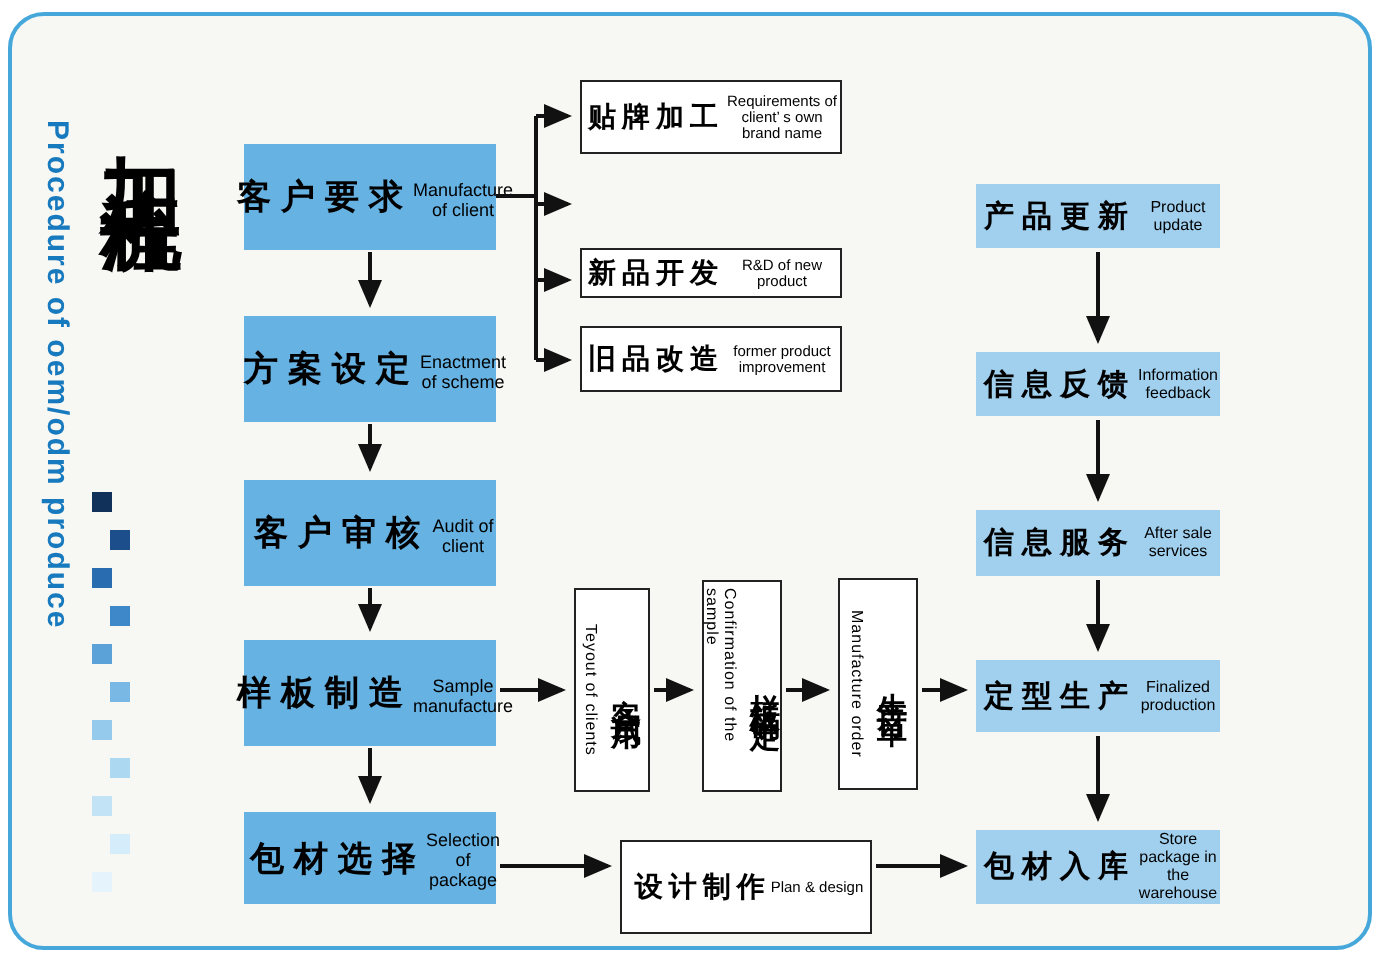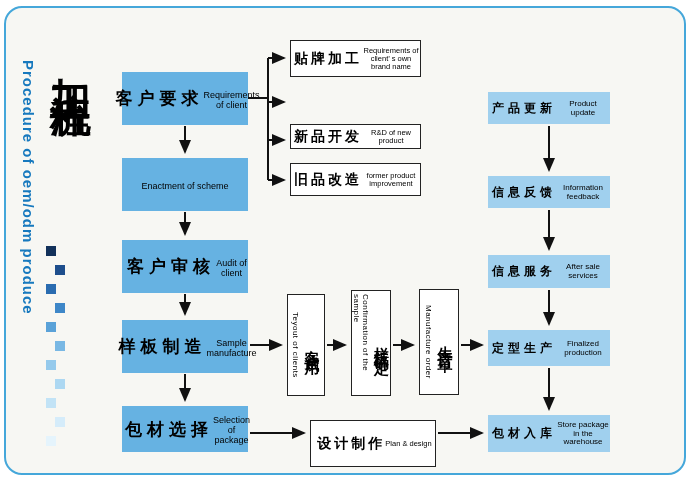--- a/index.html
+++ b/index.html
@@ -24,21 +24,21 @@
   .sq:nth-child(9){background:#c2e3f6;} .sq:nth-child(10){background:#d5ecfa;}
   .sq:nth-child(11){background:#e5f4fc;}
 
   .box{position:absolute;box-sizing:border-box;display:flex;flex-direction:row;
        align-items:center;justify-content:center;text-align:center;}
   .blue{background:#66b2e2;}
   .blue-light{background:#a0d0ee;}
   .white{background:#ffffff;border:1px solid #222;}
 
   .cn-lg{font-size:17px;font-weight:bold;color:#000;letter-spacing:5px;text-indent:5px;white-space:nowrap;}
-  .cn-md{font-size:12px;font-weight:bold;color:#000;letter-spacing:4px;text-indent:4px;white-space:nowrap;}
+  .cn-md{font-size:15px;font-weight:bold;color:#000;letter-spacing:4px;text-indent:4px;white-space:nowrap;}
   .cn-sm{font-size:14px;font-weight:bold;color:#000;letter-spacing:3px;text-indent:3px;white-space:nowrap;}
   .en-md{font-size:9px;color:#000;margin-top:2px;}
   .en-sm{font-size:8px;color:#000;margin-top:1px;line-height:1.1;}
   .en-xs{font-size:7.5px;color:#000;margin-top:1px;line-height:1.1;}
 
   
   .vbox{position:absolute;box-sizing:border-box;background:#fff;border:1px solid #222;
         display:flex;flex-direction:row;align-items:center;justify-content:center;gap:2px;padding:3px 1px;}
   .v-en{writing-mode:vertical-rl;font-size:8px;color:#000;letter-spacing:0.5px;}
   .v-cn{writing-mode:vertical-rl;font-size:15px;font-weight:bold;color:#000;letter-spacing:4px;}
@@ -63,23 +63,24 @@
     <div class="sq"></div>
     <div class="sq"></div>
     <div class="sq"></div>
     <div class="sq"></div>
     <div class="sq"></div>
     <div class="sq"></div>
   </div>
 
   <div class="box blue" style="left:122px;top:72px;width:126px;height:53px;">
     <div class="cn-lg">客户要求</div>
-    <div class="en-md">Requirements of client</div>
+    <div class="en-md">Manufacture of client</div>
   </div>
   <div class="box blue" style="left:122px;top:158px;width:126px;height:53px;">
+    <div class="cn-lg">方案设定</div>
     <div class="en-md">Enactment of scheme</div>
   </div>
   <div class="box blue" style="left:122px;top:240px;width:126px;height:53px;">
     <div class="cn-lg">客户审核</div>
     <div class="en-md">Audit of client</div>
   </div>
   <div class="box blue" style="left:122px;top:320px;width:126px;height:53px;">
     <div class="cn-lg">样板制造</div>
     <div class="en-md">Sample manufacture</div>
   </div>

